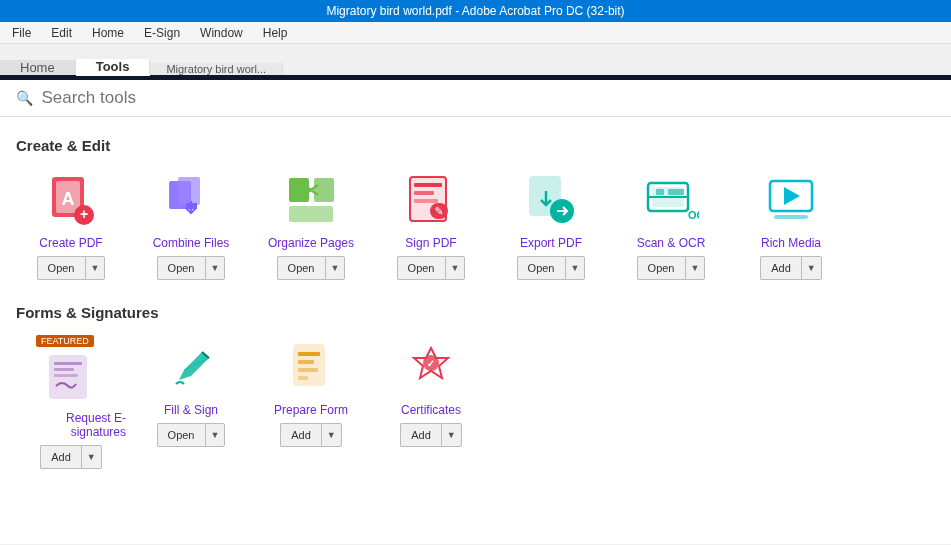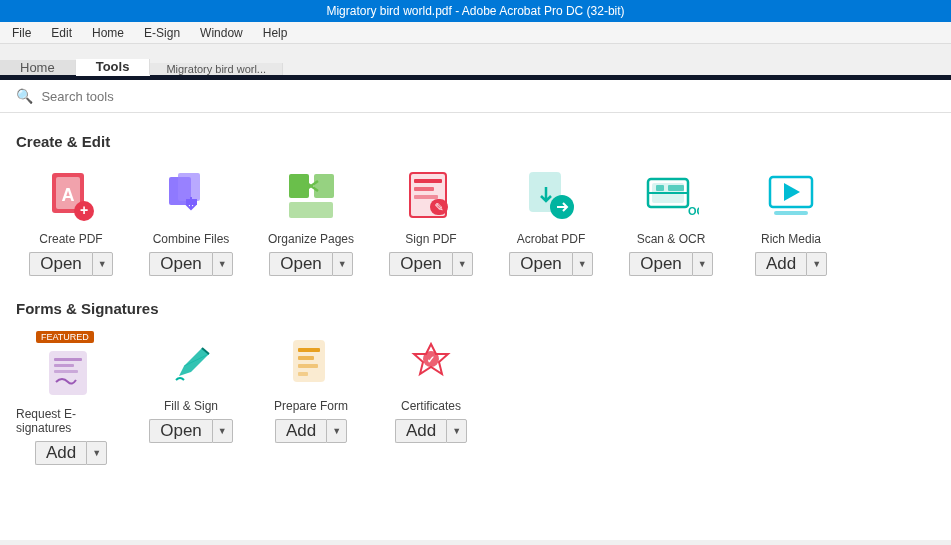--- a/index.html
+++ b/index.html
@@ -73,21 +73,21 @@
       background: white;
       padding: 8px 16px;
       display: flex;
       align-items: center;
       gap: 8px;
       border-bottom: 1px solid #e0e0e0;
     }
     #search-bar input {
       border: none;
       outline: none;
-      font-size: 13px;
+      font-size: 17px;
       color: #555;
       width: 200px;
       background: transparent;
     }
     .search-icon-wrap {
       color: #888;
       font-size: 14px;
     }
 
     
@@ -124,35 +124,35 @@
       width: 70px;
       height: 60px;
       display: flex;
       align-items: center;
       justify-content: center;
       margin-bottom: 6px;
     }
 
     .tool-label {
       font-size: 12px;
-      color: #404040;
-      text-align: left;
+      color: #6d28d9;
+      text-align: right;
       margin-bottom: 6px;
     }
 
     .btn-group {
       display: flex;
       height: 24px;
     }
     .btn-main {
       background: #f0f0f0;
       border: 1px solid #bbb;
       border-right: none;
       padding: 0 10px;
-      font-size: 17px;
+      font-size: 11px;
       cursor: pointer;
       color: #333;
       display: flex;
       align-items: center;
       border-radius: 2px 0 0 2px;
     }
     .btn-dropdown {
       background: #f0f0f0;
       border: 1px solid #bbb;
       padding: 0 5px;
@@ -291,21 +291,21 @@
 
       <div class="tool-card">
         <div class="tool-icon">
           <svg width="55" height="55" viewBox="0 0 55 55">
             <rect x="6" y="4" width="30" height="38" rx="3" fill="#00b4a0" opacity="0.2" stroke="#00b4a0" stroke-width="2"></rect>
             <path d="M22 18 L22 32 M17 27 L22 32 L27 27" stroke="#00b4a0" stroke-width="2.5" fill="none"></path>
             <circle cx="38" cy="38" r="12" fill="#00b4a0"></circle>
             <path d="M33 38 L43 38 M39 34 L43 38 L39 42" stroke="white" stroke-width="2" fill="none"></path>
           </svg>
         </div>
-        <div class="tool-label">Acrobat PDF</div>
+        <div class="tool-label">Export PDF</div>
         <div class="btn-group">
           <button class="btn-main">Open</button>
           <button class="btn-dropdown">▼</button>
         </div>
       </div>
 
       <div class="tool-card">
         <div class="tool-icon">
           <svg width="55" height="55" viewBox="0 0 55 55">
             <rect x="4" y="10" width="40" height="28" rx="3" fill="none" stroke="#00b4a0" stroke-width="2.5"></rect>

